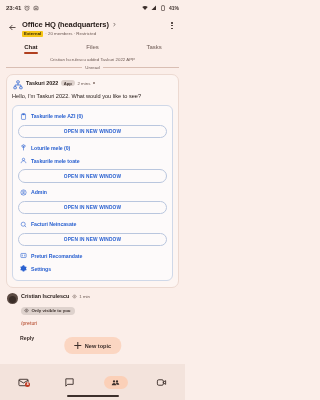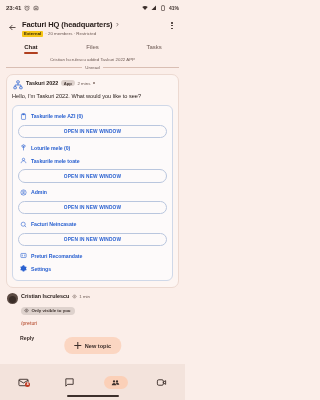--- a/index.html
+++ b/index.html
@@ -190,21 +190,21 @@
 
 <div class="appbar">
   <div class="back">
     <svg width="9" height="9" viewBox="0 0 24 24" fill="none" stroke="#3c2f2b" stroke-width="2.2" stroke-linecap="round" stroke-linejoin="round">
       <path d="M19 12H5"></path>
         <path d="M11 18 5 12l6-6"></path>
     </svg>
   </div>
   <div class="titlewrap">
     <div class="title-row">
-      <span class="title">Facturi HQ (headquarters)</span>
+      <span class="title">Office HQ (headquarters)</span>
       <svg class="chev" viewBox="0 0 24 24" fill="none" stroke="#3c2f2b" stroke-width="3" stroke-linecap="round" stroke-linejoin="round">
         <path d="m9 18 6-6-6-6"></path>
       </svg>
     </div>
     <div class="sub-row">
       <span class="badge-ext">External</span>
       <span class="sub-text">· 20 members · Restricted</span>
     </div>
   </div>
   <div class="kebab">

